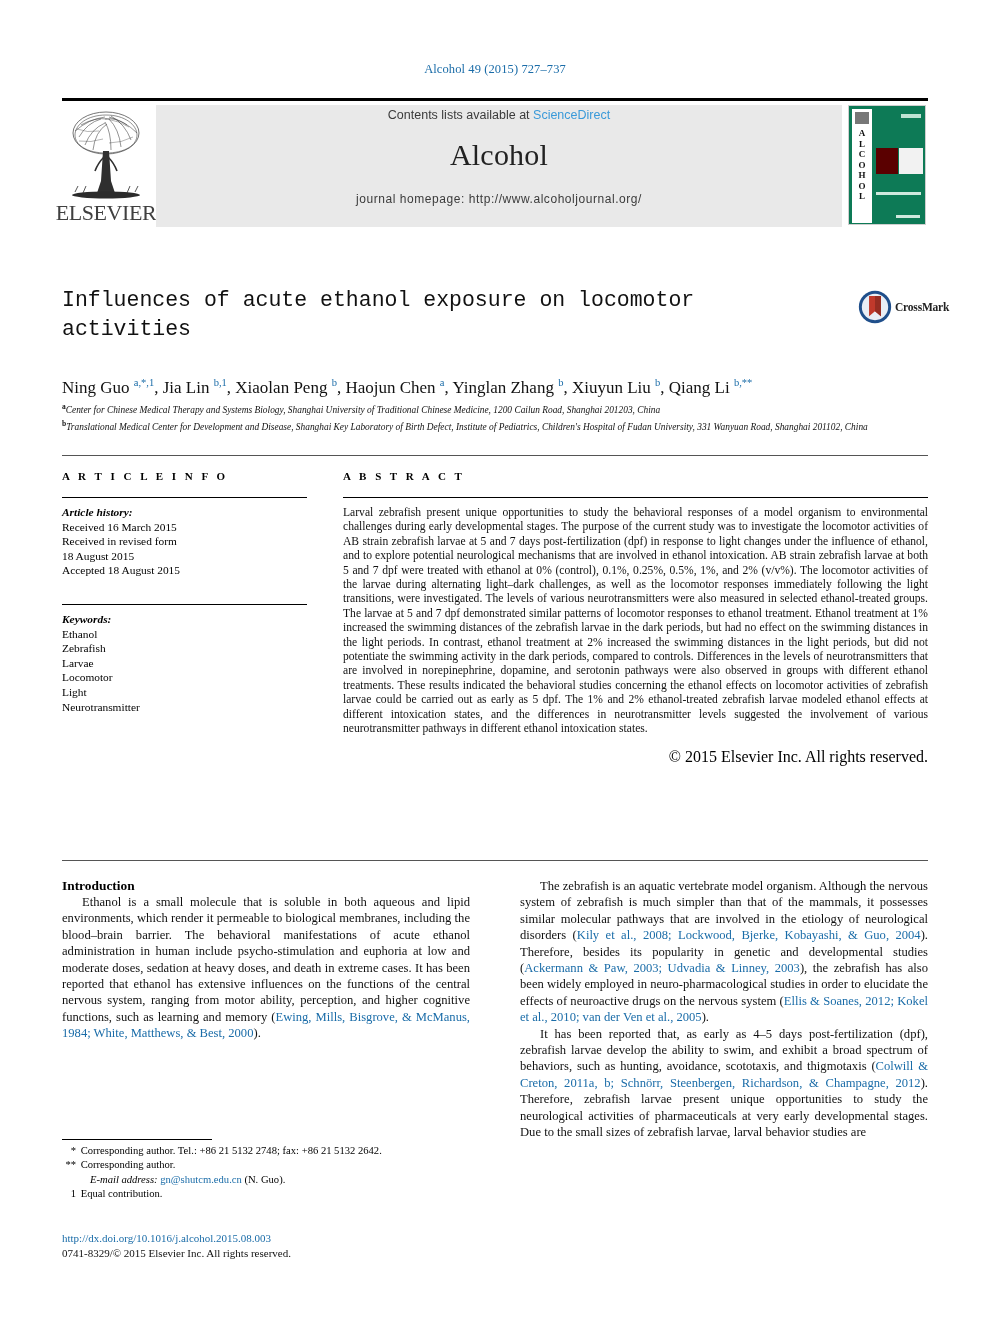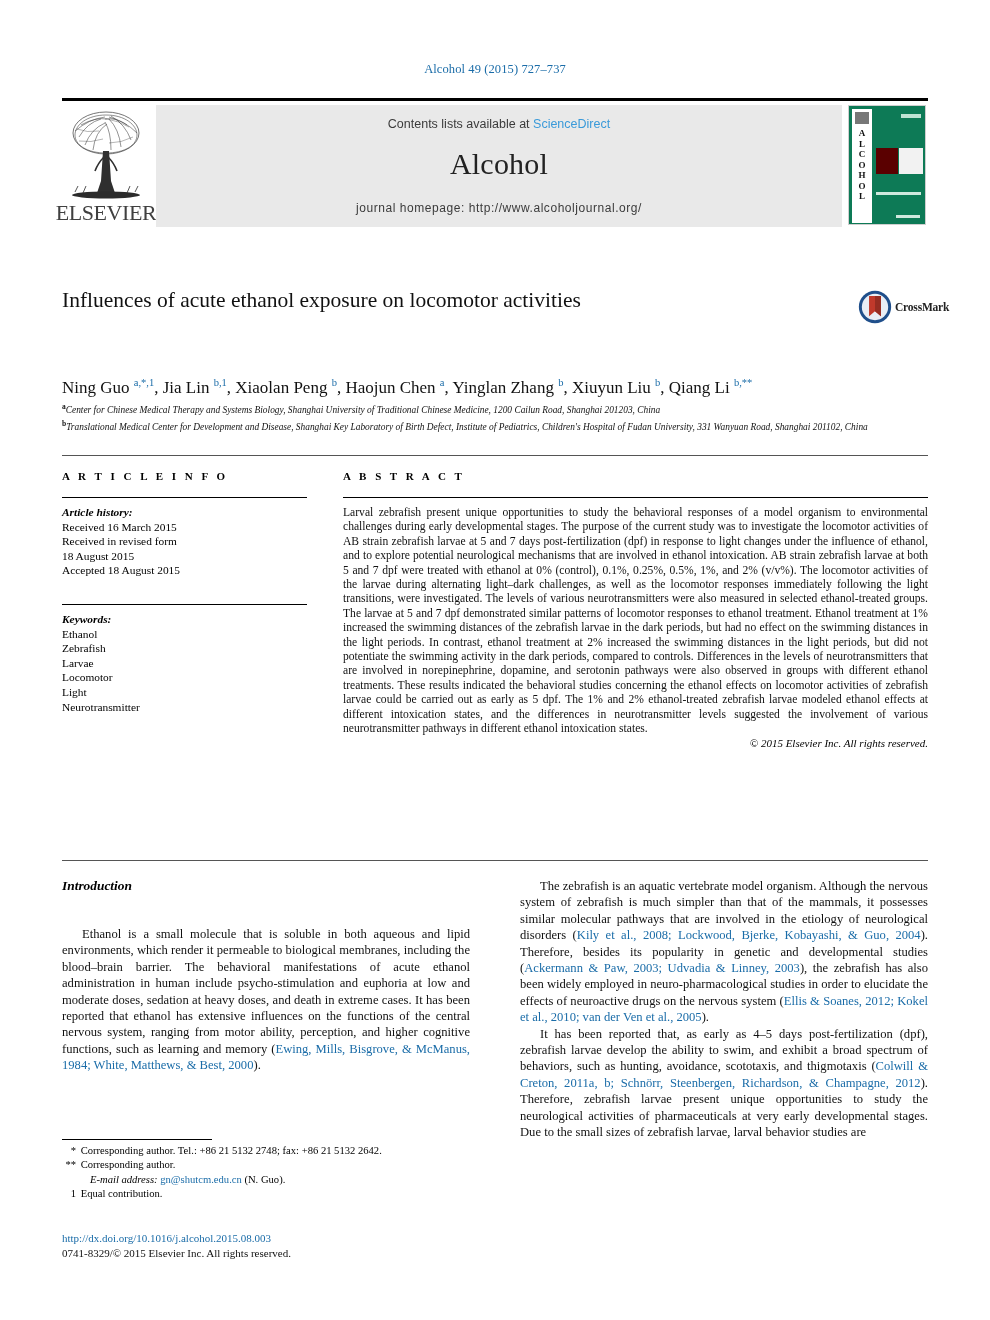--- a/index.html
+++ b/index.html
@@ -68,21 +68,21 @@
     background: #e9e9e9;
     margin-left: 6px;
     margin-right: 6px;
     position: relative;
   }
   .contents-line {
     text-align: center;
     font-family: "Liberation Sans", sans-serif;
     font-size: 12.5px;
     color: #3b3b3b;
-    padding-top: 12px;
+    padding-top: 3px;
   }
   .sd-link { color: #3a9ad9; }
   .journal-name {
     text-align: center;
     font-family: "Liberation Serif", serif;
     font-size: 30px;
     color: #222;
     margin-top: 16px;
     letter-spacing: .2px;
   }
@@ -124,21 +124,21 @@
   .cov-dots2 { position:absolute; right:5px; bottom:6px; width:24px; height:3px; background:#cfe8dd; }
 
   
   .title {
     position: absolute;
     left: 62px; top: 286px;
     width: 720px;
     font-size: 21.5px;
     line-height: 29px;
     color: #111;
-    font-family: Liberation Serif, serif;
+    font-family: Liberation Mono, monospace;
   }
   .crossmark {
     position: absolute;
     left: 858px; top: 283px;
     width: 92px; height: 48px;
     display: flex; align-items: center;
   }
   .cm-badge { width: 34px; height: 34px; flex: 0 0 34px; }
   .cm-text {
     font-family: "Liberation Serif", serif;
@@ -203,44 +203,43 @@
   .abs-rule { border-top: 1.5px solid #000; }
   .abs-body {
     padding-top: 8px;
     font-size: 11.6px;
     line-height: 14.4px;
     text-align: justify;
     color: #111;
   }
   .abs-copy {
     text-align: right;
-    font-size: 11px;
-    font-style: italic;
+    font-size: 16px;
+    margin-top: 11px;
   }
 
   
   .body-rule {
     position: absolute;
     left: 62px; top: 860px; width: 866px;
     border-top: 1px solid #555;
   }
   .col-left {
     position: absolute;
     left: 62px; top: 878px; width: 408px;
   }
   .col-right {
     position: absolute;
     left: 520px; top: 878px; width: 408px;
   }
   h2.sec {
     font-size: 13.4px;
     font-weight: 700;
-    margin: 0 0 32px 0;
-    font-family: "Liberation Serif", serif;
-    font-style: italic;
+    margin: 0 0 0 0;
+    font-family: "Liberation Serif", serif;
   }
   p.para {
     font-size: 12.6px;
     line-height: 16.4px;
     text-align: justify;
     margin: 0 0 0 0;
     text-indent: 20px;
     color: #111;
   }
   p.para + p.para { margin-top: 0px; }

